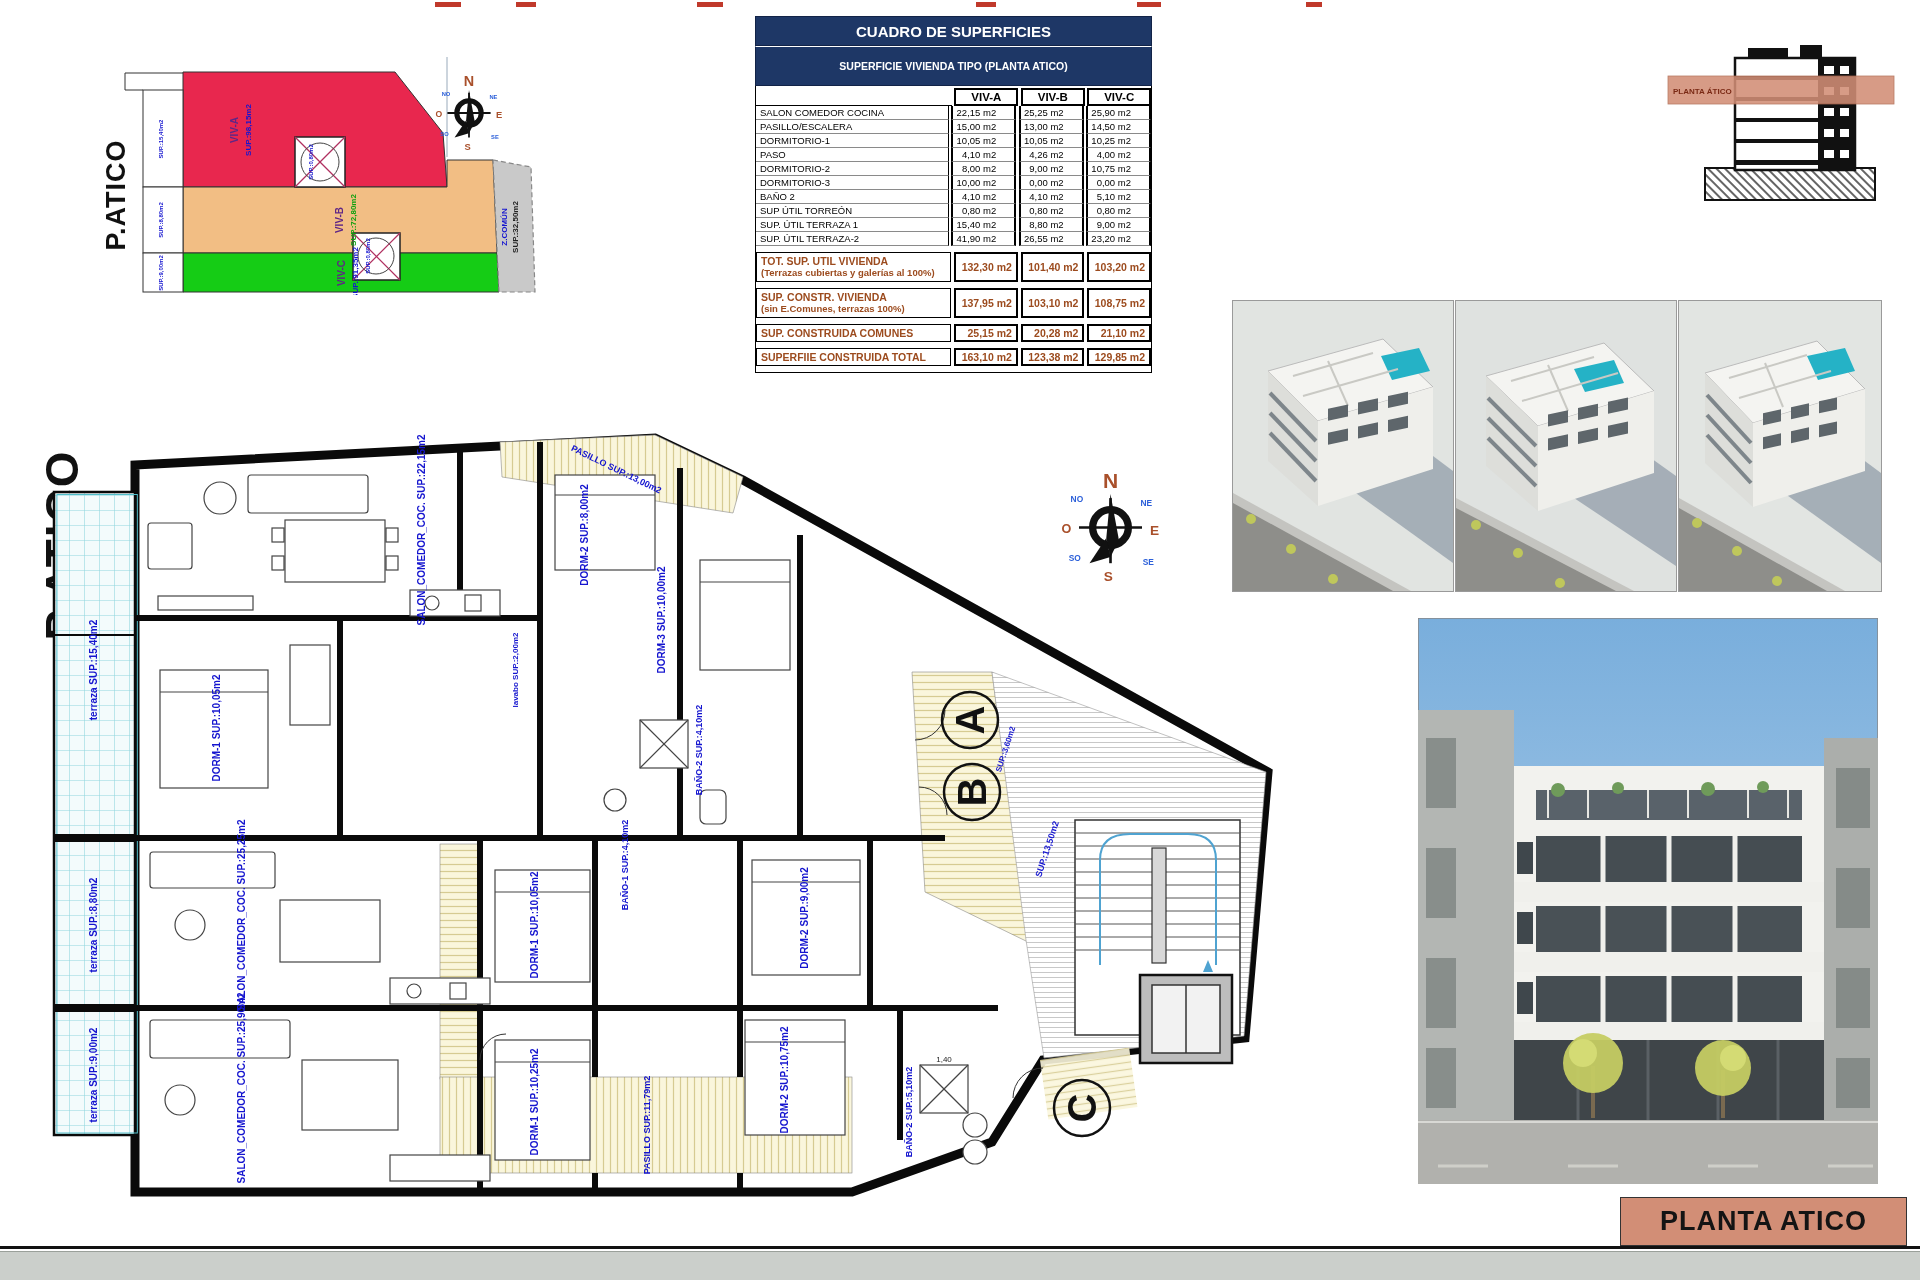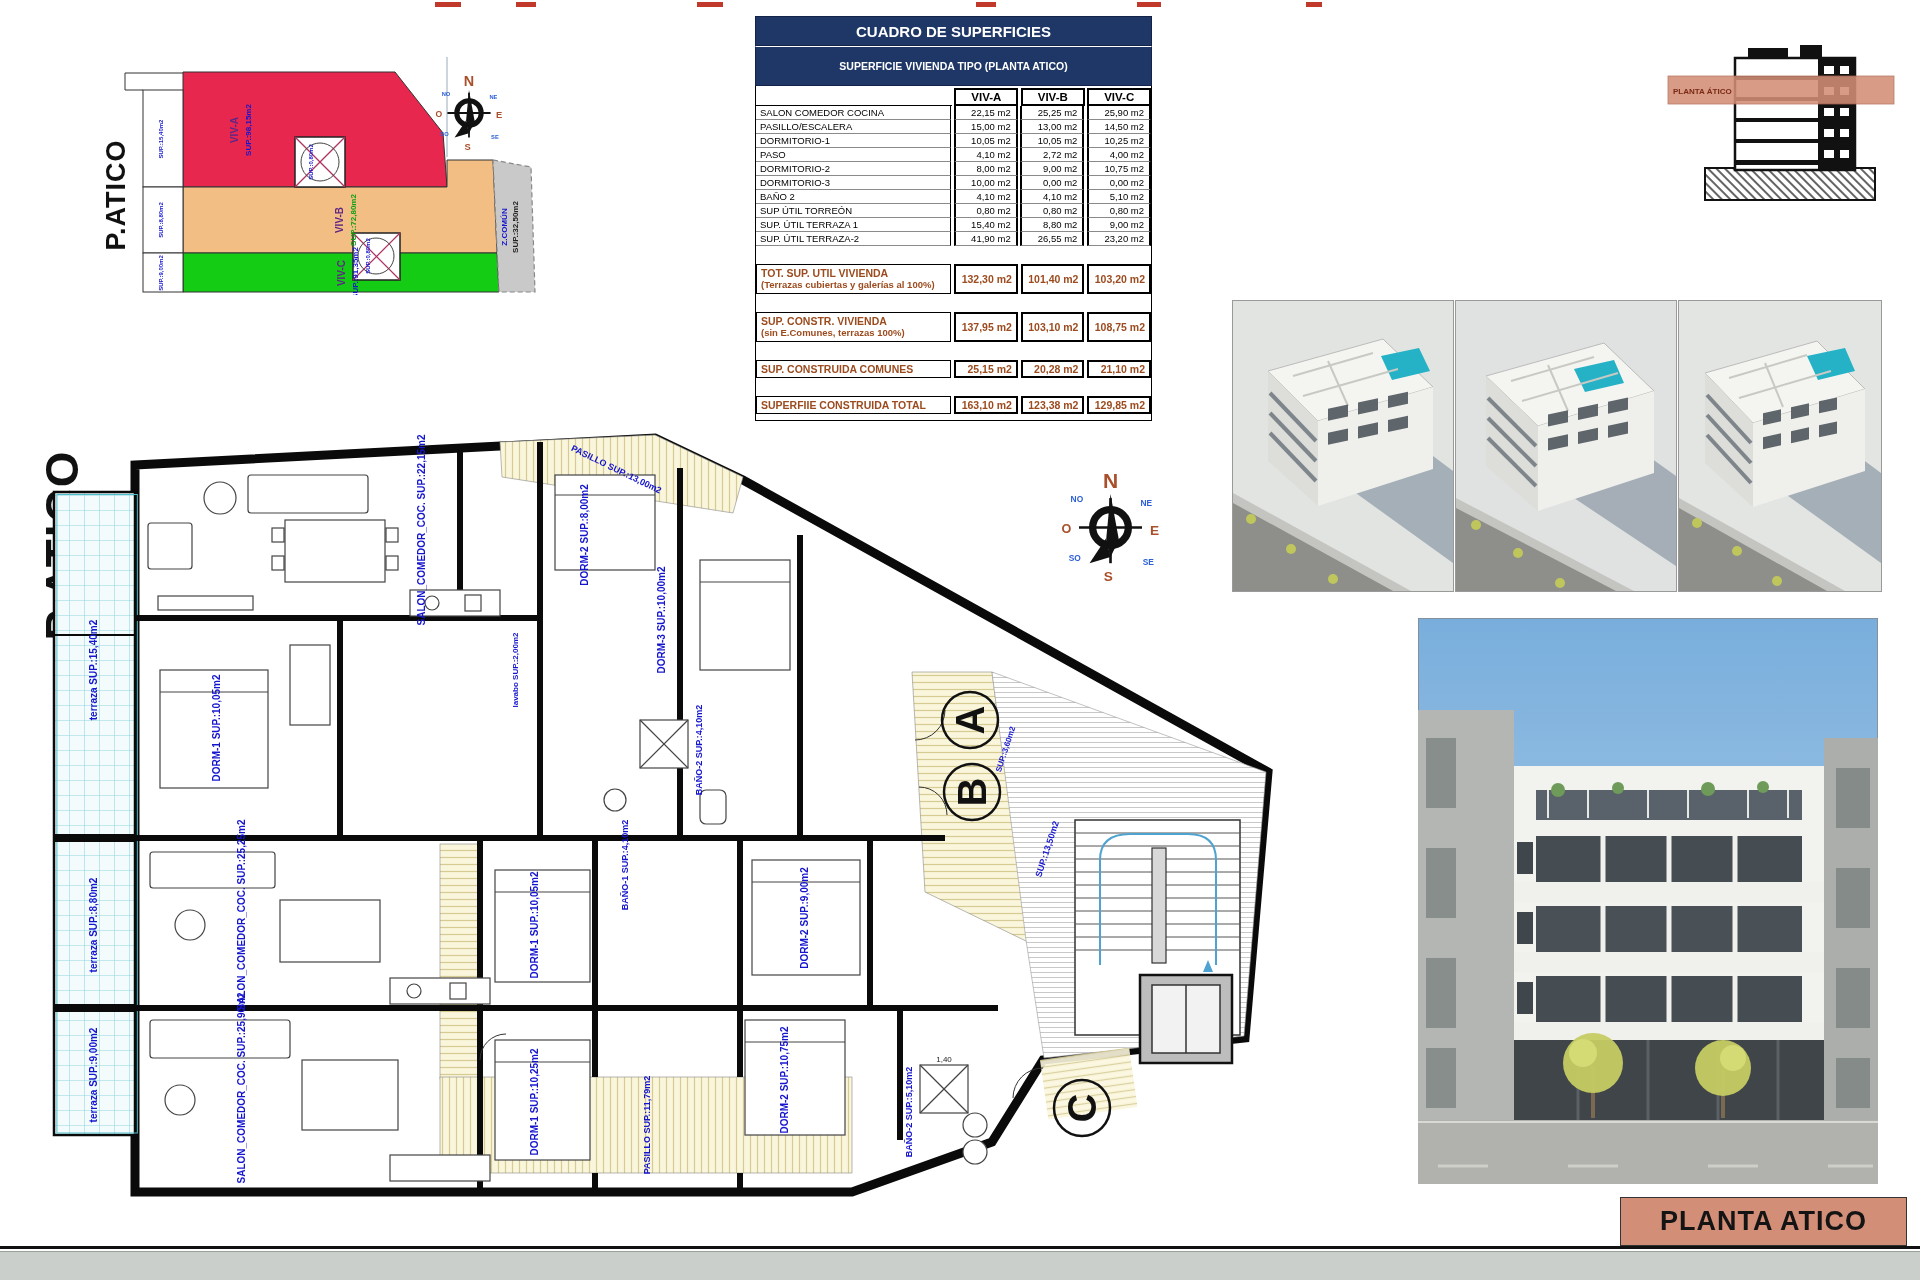--- a/index.html
+++ b/index.html
@@ -11,26 +11,26 @@
   #areas-table{left:755px;top:16px;width:397px;}
   .tbl-title{background:#1E3766;color:#fff;font-weight:bold;font-size:15px;text-align:center;
              padding:6px 0 5px;border:1px solid #122347;}
   .tbl-sub{background:#1E3766;color:#fff;font-weight:bold;font-size:10.5px;text-align:center;
            padding:13px 0;border:1px solid #122347;border-top:1px solid #ffffff;}
   .tbl-grid{border:1px solid #000;border-top:none;background:#fff;padding:2px 0 0 0;}
   .trow{display:flex;align-items:stretch;}
   .hcell,.dcell{box-sizing:border-box;font-size:9.5px;display:flex;align-items:center;}
   .col-label{width:216px;padding-left:4px;}
   .col-gap{width:3px;}
-  .col-val{width:70px;justify-content:flex-end;padding-right:5px;}
+  .col-val{width:70px;justify-content:flex-end;padding-right:18px;}
   .hdr .col-val{border:2px solid #000;font-weight:bold;font-size:11.5px;justify-content:center;padding-right:0;height:18px;}
   .hdr .col-label{border-bottom:1px solid #000;}
   .data .col-label{border-bottom:1px solid #8a8a8a;border-right:1px solid #000;height:14px;}
   .data .col-val{border-left:2px solid #000;border-right:2px solid #000;border-bottom:1px solid #8a8a8a;height:14px;}
-  .totals{margin-top:18px;display:flex;}
+  .totals{margin-top:6px;display:flex;}
   .tot-label{width:216px;box-sizing:border-box;border:1.5px solid #000;padding:2px 0 2px 4px;
              color:#9C4B1E;font-weight:bold;font-size:10.5px;line-height:12px;}
   .tot-label .sub{font-size:9.5px;}
   .tot-val{width:70px;box-sizing:border-box;border:2px solid #000;color:#9C4B1E;font-weight:bold;
            font-size:10.5px;display:flex;align-items:center;justify-content:flex-end;padding-right:4px;}
   .spacer3{width:3px;}
 
   
   #bottom-line{left:0;top:1246px;width:1920px;height:3px;background:#111;}
   #bottom-strip{left:0;top:1251px;width:1920px;height:29px;background:#CBCFCB;border-top:1px solid #9aa09a;}
@@ -163,21 +163,21 @@
         <div class="col-gap"></div>
       <div class="dcell col-val">10,05 m2</div>
         <div class="col-gap"></div>
       <div class="dcell col-val">10,25 m2</div>
     </div>
     <div class="trow data">
       <div class="dcell col-label">PASO</div>
         <div class="col-gap"></div>
       <div class="dcell col-val">4,10 m2</div>
         <div class="col-gap"></div>
-      <div class="dcell col-val">2,72 m2</div>
+      <div class="dcell col-val">4,26 m2</div>
         <div class="col-gap"></div>
       <div class="dcell col-val">4,00 m2</div>
     </div>
     <div class="trow data">
       <div class="dcell col-label">DORMITORIO-2</div>
         <div class="col-gap"></div>
       <div class="dcell col-val">8,00 m2</div>
         <div class="col-gap"></div>
       <div class="dcell col-val">9,00 m2</div>
         <div class="col-gap"></div>

